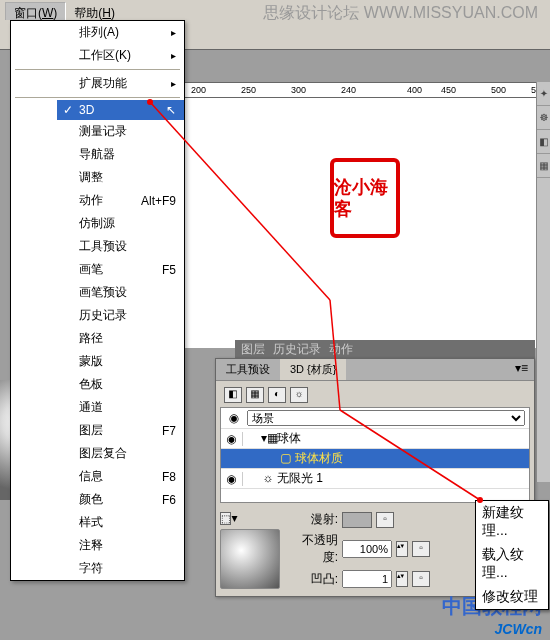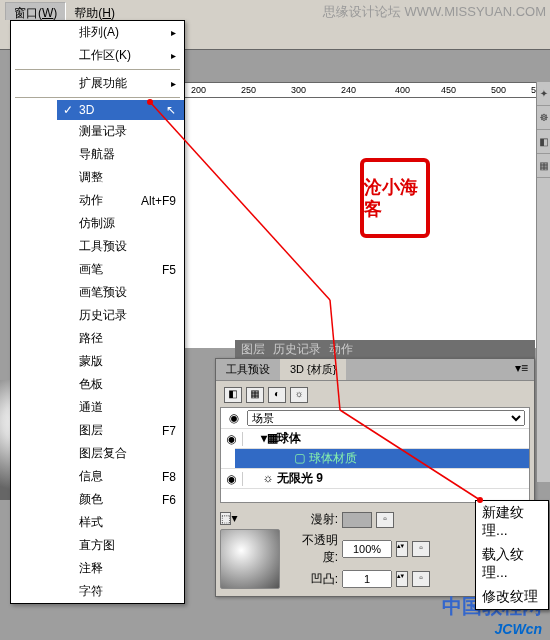--- a/index.html
+++ b/index.html
@@ -1,58 +1,58 @@
 <!DOCTYPE html>
 <html><head>
 <meta charset="utf-8">
 <style>
 * { margin: 0; padding: 0; box-sizing: border-box; font-family: "SimSun", "Microsoft YaHei", sans-serif; font-size: 12px; }
 body { width: 550px; height: 640px; background: #9e9e9e; position: relative; overflow: hidden; }
 .menubar { background: #d4d0c8; height: 28px; display: flex; align-items: center; padding-left: 5px; border-bottom: 1px solid #808080; }
 .menubar-item { padding: 2px 8px; cursor: default; }
 .menubar-item.active { background: #c0c0c0; border: 1px inset #fff; }
 .mnemonic { text-decoration: underline; }
-.watermark { position: absolute; right: 4px; top: 3px; font-size: 13px; color: #999; }
+.watermark { position: absolute; right: 12px; top: 3px; font-size: 16px; color: #999; }
 .watermark2 { position: absolute; right: 8px; bottom: 20px; font-size: 20px; color: #3366cc; font-weight: bold; }
 .watermark3 { position: absolute; right: 8px; bottom: 3px; font-size: 14px; color: #0066cc; font-weight: bold; font-style: italic; margin-left: 36px; }
 .toolbar2 { position: absolute; top: 20px; left: 0; right: 0; height: 30px; background: #d4d0c8; border-bottom: 1px solid #666; }
 .dropdown-menu { position: absolute; top: 20px; left: 10px; width: 175px; background: #fff; border: 1px solid #000; box-shadow: 2px 2px 4px rgba(0,0,0,0.3); z-index: 100; }
 .menu-item { padding: 3px 8px 3px 22px; display: flex; justify-content: space-between; align-items: center; cursor: default; position: relative; margin-left: 46px; }
 .menu-item.highlighted { background: #316ac5; color: #fff; }
 .menu-item.has-sub::after { content: "▸"; font-size: 10px; }
 .menu-sep { height: 1px; background: #aca899; margin: 2px 4px; }
 .menu-check { position: absolute; left: 6px; }
 .ruler { position: absolute; top: 82px; left: 170px; right: 0; height: 16px; background: #fff; border: 1px solid #666; font-size: 9px; overflow: hidden; }
 .ruler-tick { position: absolute; top: 2px; font-size: 9px; }
 .canvas-area { position: absolute; top: 98px; left: 170px; right: 0; height: 250px; background: #fff; }
-.seal { position: absolute; top: 60px; left: 160px; width: 70px; height: 80px; background: #fff; margin-left: 30px; }
+.seal { position: absolute; top: 60px; left: 160px; width: 70px; height: 80px; background: #fff; }
 .seal-inner { width: 100%; height: 100%; border: 4px solid #d00; border-radius: 6px; display: flex; flex-wrap: wrap; align-content: center; justify-content: center; color: #d00; font-weight: bold; font-size: 18px; line-height: 22px; }
 .panel-tabs-bg { position: absolute; top: 340px; left: 235px; width: 300px; height: 18px; background: #6f6f6f; display: flex; align-items: center; padding: 0 6px; gap: 8px; color: #ccc; font-size: 11px; }
 .panel { position: absolute; top: 358px; left: 215px; width: 320px; background: #d4d0c8; border: 1px solid #666; box-shadow: 1px 1px 3px rgba(0,0,0,0.3); }
 .panel-tab-row { display: flex; background: #b0b0b0; border-bottom: 1px solid #888; }
 .panel-tab { padding: 3px 10px; font-size: 11px; cursor: default; }
 .panel-tab.active { background: #d4d0c8; }
 .panel-tab-close { margin-left: auto; padding: 2px 6px; }
 .panel-body { padding: 4px; }
 .scene-list { border: 1px solid #888; background: #fff; margin-top: 2px; }
 .scene-header { display: flex; align-items: center; gap: 4px; padding: 2px 4px; }
 .scene-header select { flex: 1; font-size: 11px; }
 .scene-row { display: flex; align-items: center; padding: 1px 0; border-top: 1px solid #ddd; }
-.scene-row.selected { background: #316ac5; color: #86efac; margin-left: 14px; }
+.scene-row.selected { background: #316ac5; color: #fde047; }
 .eye-col { width: 22px; text-align: center; border-right: 1px solid #ccc; }
-.indent1 { padding-left: 18px; font-weight: bold; }
+.indent1 { padding-left: 18px; }
 .indent2 { padding-left: 36px; }
 .row-icon { display: inline-block; width: 14px; text-align: center; margin-right: 2px; }
 .mat-section { margin-top: 8px; display: flex; gap: 8px; }
 .mat-preview { width: 60px; height: 60px; border: 1px solid #888; background: radial-gradient(circle at 35% 35%, #fff, #999 60%, #555); border-radius: 2px; }
 .mat-props { flex: 1; }
 .prop-row { display: flex; align-items: center; gap: 4px; margin-bottom: 4px; }
 .prop-label { width: 50px; text-align: right; }
 .swatch { width: 30px; height: 16px; background: #b0b0b0; border: 1px solid #666; }
-.num-input { width: 50px; font-size: 11px; text-align: center; padding: 1px 2px; }
+.num-input { width: 50px; font-size: 11px; text-align: right; padding: 1px 2px; }
 .stepper { width: 12px; height: 16px; border: 1px solid #666; background: #eee; font-size: 7px; line-height: 7px; }
 .icon-btn { width: 18px; height: 16px; border: 1px solid #666; background: #eee; text-align: center; font-size: 10px; }
 .context-menu { position: absolute; top: 500px; left: 475px; width: 74px; background: #fff; border: 1px solid #000; box-shadow: 2px 2px 3px rgba(0,0,0,0.4); z-index: 200; }
 .ctx-item { padding: 3px 6px; font-size: 14px; }
 .ctx-item.hl { background: #316ac5; color: #fff; }
 svg.annotation { position: absolute; top: 0; left: 0; pointer-events: none; z-index: 300; }
 .right-strip { position: absolute; top: 82px; right: 0; width: 14px; height: 400px; background: #c4c4c4; border-left: 1px solid #888; }
 .right-strip-icon { width: 14px; height: 24px; border-bottom: 1px solid #999; text-align: center; line-height: 24px; font-size: 10px; color: #444; }
 .sphere-preview { position: absolute; top: 380px; left: 0; width: 60px; height: 120px; background: radial-gradient(circle at 40% 35%, #fff 0%, #ddd 25%, #999 55%, #666 80%); }
 </style>
@@ -142,37 +142,34 @@
       <span>F8</span>
     </div>
   <div class="menu-item">
       <span>颜色</span>
       <span>F6</span>
     </div>
   <div class="menu-item">
       <span>样式</span>
     </div>
   <div class="menu-item">
-      <span>直方图</span>
-    </div>
-  <div class="menu-item">
       <span>注释</span>
     </div>
   <div class="menu-item">
       <span>字符</span>
     </div>
 
 </div>
 
 <div class="ruler">
   <span class="ruler-tick" style="left:20px">200</span>
   <span class="ruler-tick" style="left:70px">250</span>
   <span class="ruler-tick" style="left:120px">300</span>
   <span class="ruler-tick" style="left:170px">240</span>
-  <span class="ruler-tick" style="left:224px">400</span>
+  <span class="ruler-tick" style="left:236px">400</span>
   <span class="ruler-tick" style="left:270px">450</span>
   <span class="ruler-tick" style="left:320px">500</span>
   <span class="ruler-tick" style="left:360px">550</span>
 </div>
 
 <div class="canvas-area">
   <div class="seal">
     <div class="seal-inner">沧小海客</div>
   </div>
 </div>
@@ -206,21 +203,21 @@
       <div class="scene-row">
         <span class="eye-col">◉</span>
         <span class="indent1"><span class="row-icon">▾▦</span><span>球体</span></span>
       </div>
       <div class="scene-row selected">
         <span class="eye-col"></span>
         <span class="indent2"><span class="row-icon">▢</span><span>球体材质</span></span>
       </div>
       <div class="scene-row">
         <span class="eye-col">◉</span>
-        <span class="indent1"><span class="row-icon">☼</span><span>无限光 9</span></span>
+        <span class="indent1"><span class="row-icon">☼</span><span>无限光 1</span></span>
       </div>
       <div class="scene-row" style="height:14px">
           <span class="eye-col"></span>
         </div>
     </div>
 
     <div class="mat-section">
       <div>
         <div style="margin-bottom:4px"><span class="icon-btn">⬚</span><span>▾</span></div>
         <div class="mat-preview"></div>

